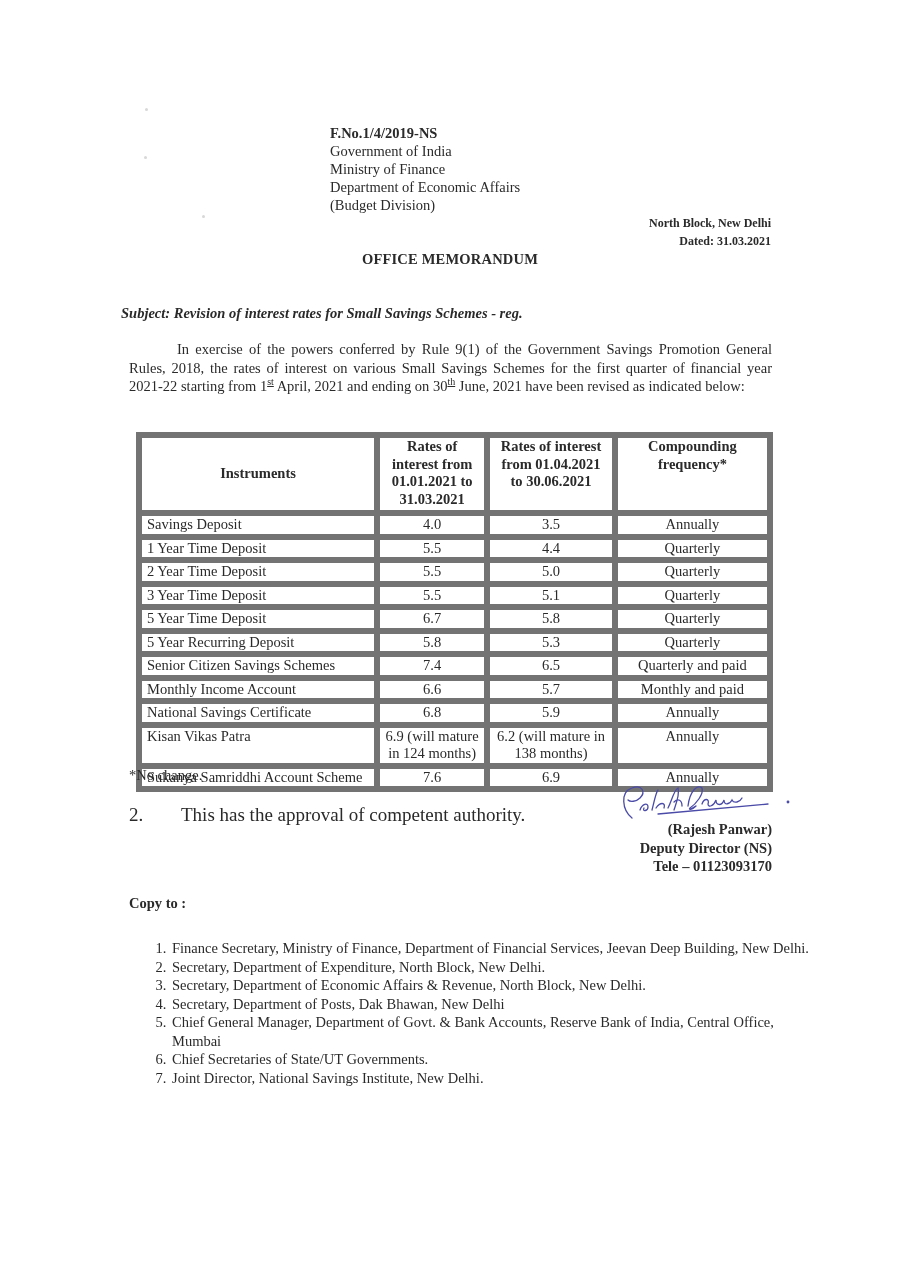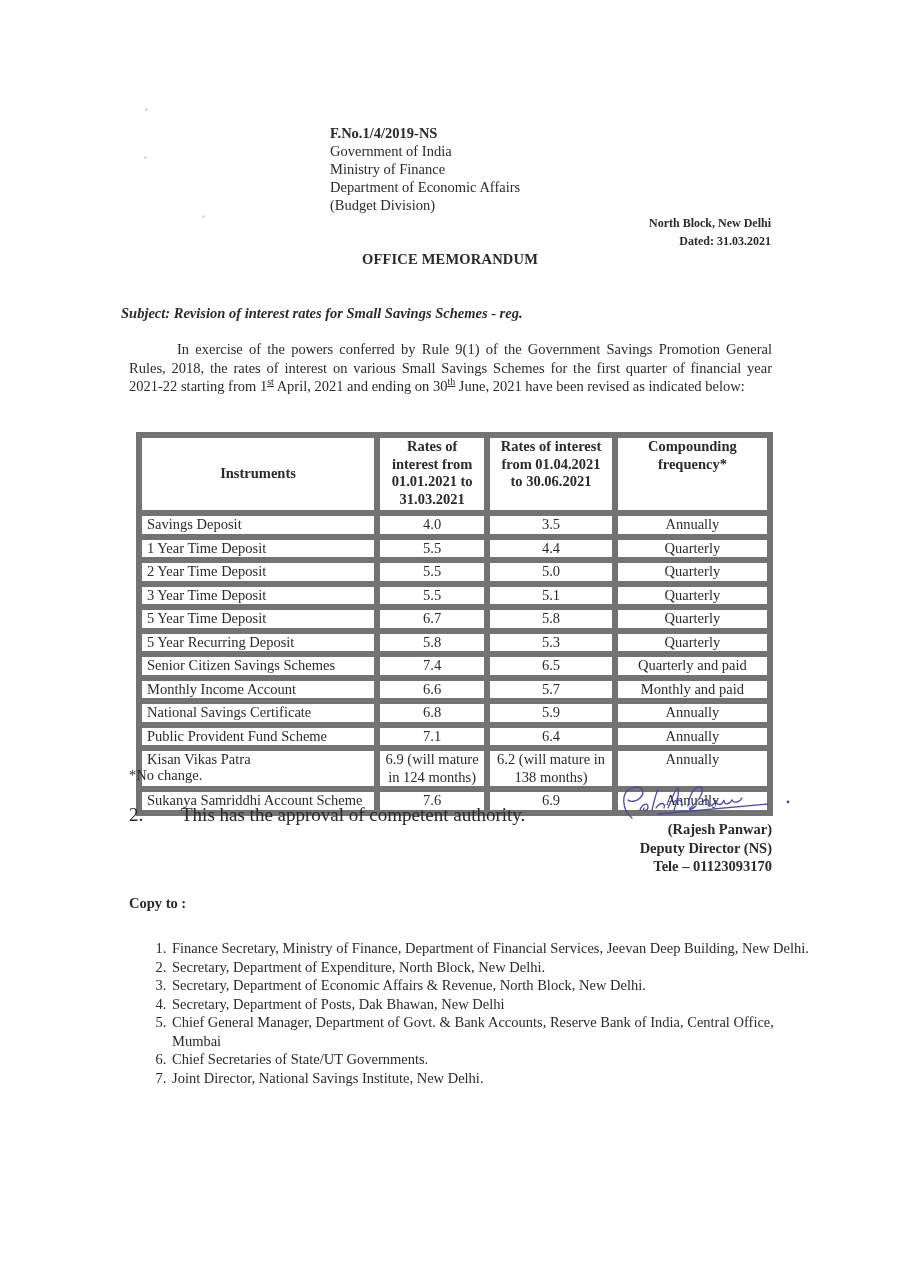--- a/index.html
+++ b/index.html
@@ -141,26 +141,20 @@
       <tr>
         <td>Monthly Income Account</td>
         <td class="c">6.6</td>
         <td class="c">5.7</td>
         <td class="c">Monthly and paid</td>
       </tr>
       <tr>
         <td>National Savings Certificate</td>
         <td class="c">6.8</td>
         <td class="c">5.9</td>
-        <td class="c">Annually</td>
-      </tr>
-      <tr>
-        <td>Public Provident Fund Scheme</td>
-        <td class="c">7.1</td>
-        <td class="c">6.4</td>
         <td class="c">Annually</td>
       </tr>
       <tr>
         <td>Kisan Vikas Patra</td>
         <td class="c">6.9 (will mature in 124 months)</td>
         <td class="c">6.2 (will mature in 138 months)</td>
         <td class="c">Annually</td>
       </tr>
       <tr>
         <td>Sukanya Samriddhi Account Scheme</td>

